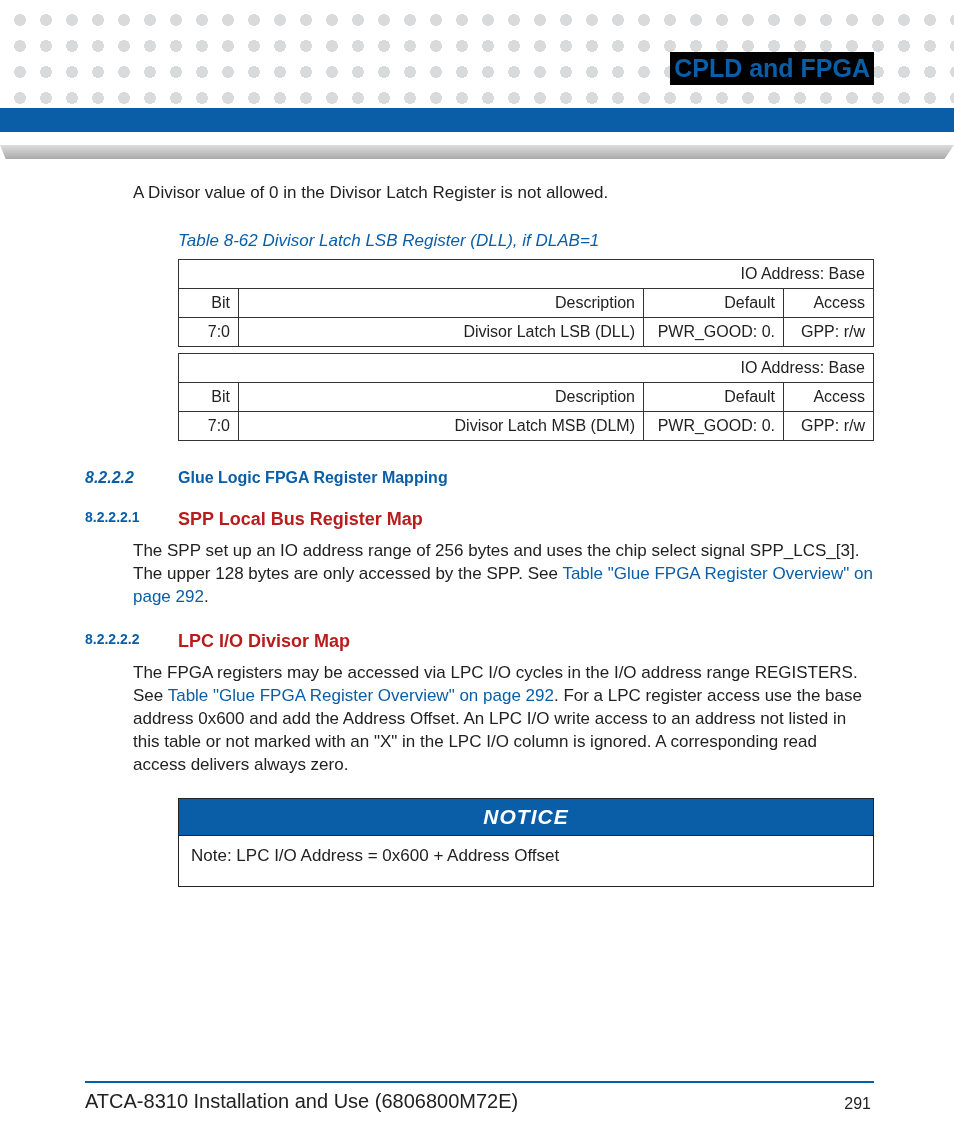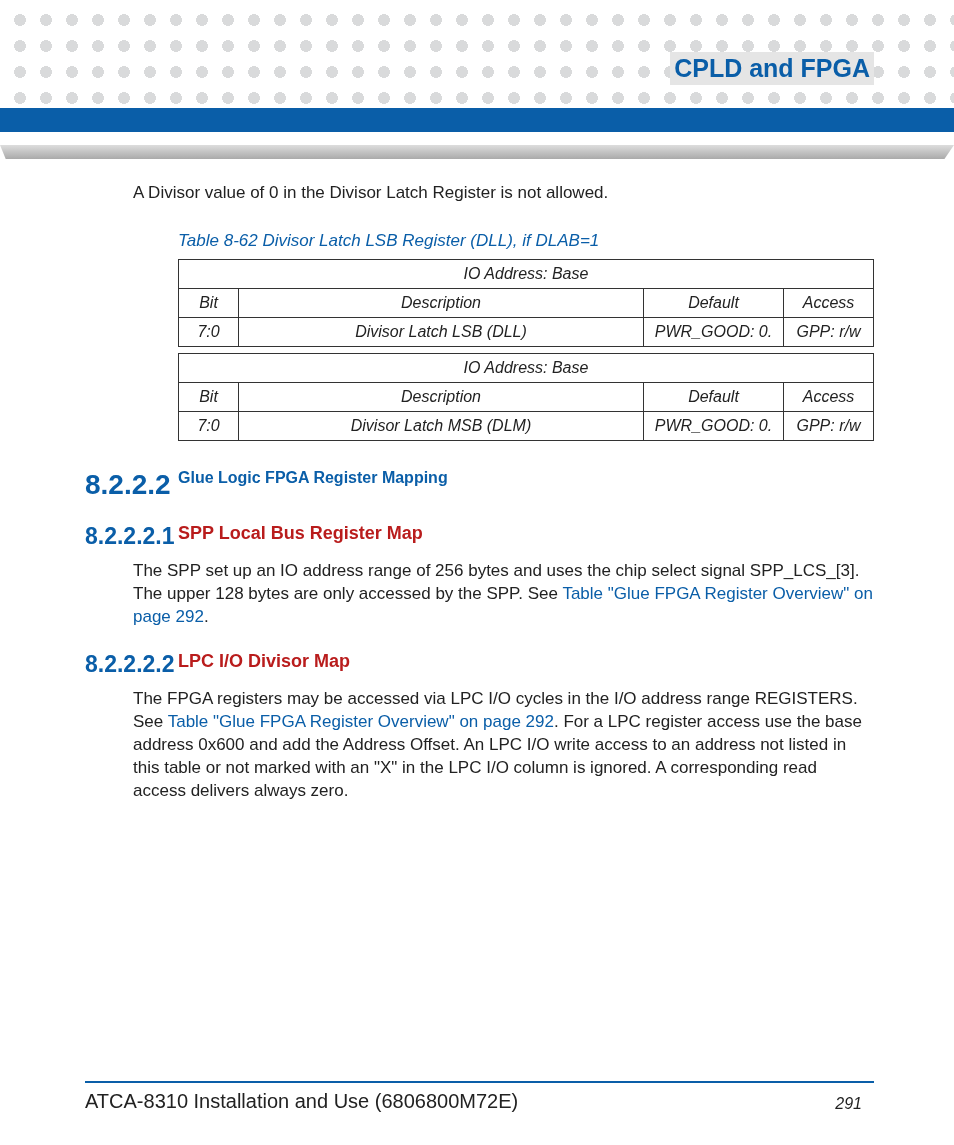--- a/index.html
+++ b/index.html
@@ -21,21 +21,21 @@
     background-size: 26px 26px;
     background-position: 7px 7px;
   }
   .chapter-title {
     position: absolute;
     top: 52px;
     right: 80px;
     color: #0a5ea8;
     font-weight: 700;
     font-size: 25px;
-    background: #e5e5e5;
+    background: #000000;
     padding: 2px 4px;
   }
   .blue-stripe {
     position: absolute;
     top: 108px; left: 0; right: 0;
     height: 24px;
     background: #0a5ea8;
   }
   .gray-bevel {
     position: absolute;
@@ -64,49 +64,49 @@
   }
   table.reg {
     margin-left: 93px;
     border-collapse: collapse;
     width: calc(100% - 93px);
     font-size: 16px;
     margin-bottom: 6px;
   }
   table.reg td, table.reg th {
     border: 1px solid #333;
-    padding: 5px 0;
-    text-align: center;
+    padding: 5px 8px;
+    text-align: right;
     font-weight: normal;
-    font-style: italic;
   }
   .col-bit { width: 60px; }
   .col-def { width: 140px; }
   .col-acc { width: 90px; }
   .section-row {
     display: flex;
     margin-top: 28px;
     margin-bottom: 12px;
   }
   .sec-num {
     width: 93px;
     color: #0a5ea8;
     font-weight: 700;
-    font-size: 28px;
+    font-size: 16px;
+    font-style: italic;
   }
   .sec-title {
     color: #0a5ea8;
     font-weight: 700;
     font-size: 16px;
   }
   .sub-num {
     width: 93px;
     color: #0a5ea8;
     font-weight: 700;
-    font-size: 23px;
+    font-size: 14px;
   }
   .sub-title {
     color: #b91c1c;
     font-weight: 700;
     font-size: 18px;
   }
   .sub-row {
     display: flex;
     margin-top: 22px;
     margin-bottom: 10px;
@@ -139,24 +139,23 @@
     background: #0a5ea8;
   }
   .footer-text {
     position: absolute;
     left: 85px;
     bottom: 32px;
     font-size: 20px;
   }
   .footer-page {
     position: absolute;
-    right: 92px;
+    right: 83px;
     bottom: 32px;
     font-size: 16px;
-    font-style: italic;
   }
 </style>
 </head>
 <body>
 
 <div class="dots-bg"></div>
 <div class="chapter-title">CPLD and FPGA</div>
 <div class="blue-stripe"></div>
 <div class="gray-bevel"></div>
 
@@ -219,18 +218,22 @@
   </p>
 
   <div class="sub-row">
     <div class="sub-num">8.2.2.2.2</div>
     <div class="sub-title">LPC I/O Divisor Map</div>
   </div>
   <p class="body-text">
     <span>The FPGA registers may be accessed via LPC I/O cycles in the I/O address range REGISTERS. See </span><span class="link">Table "Glue FPGA Register Overview" on page 292</span><span>. For a LPC register access use the base address 0x600 and add the Address Offset. An LPC I/O write access to an address not listed in this table or not marked with an "X" in the LPC I/O column is ignored. A corresponding read access delivers always zero.</span>
   </p>
 
+  <div class="notice-box">
+    <div class="notice-head">NOTICE</div>
+    <div class="notice-body">Note: LPC I/O Address = 0x600 + Address Offset</div>
+  </div>
 
 </div>
 
 <div class="footer-line"></div>
 <div class="footer-text">ATCA-8310 Installation and Use (6806800M72E)</div>
 <div class="footer-page">291</div>
 
 </body></html>

